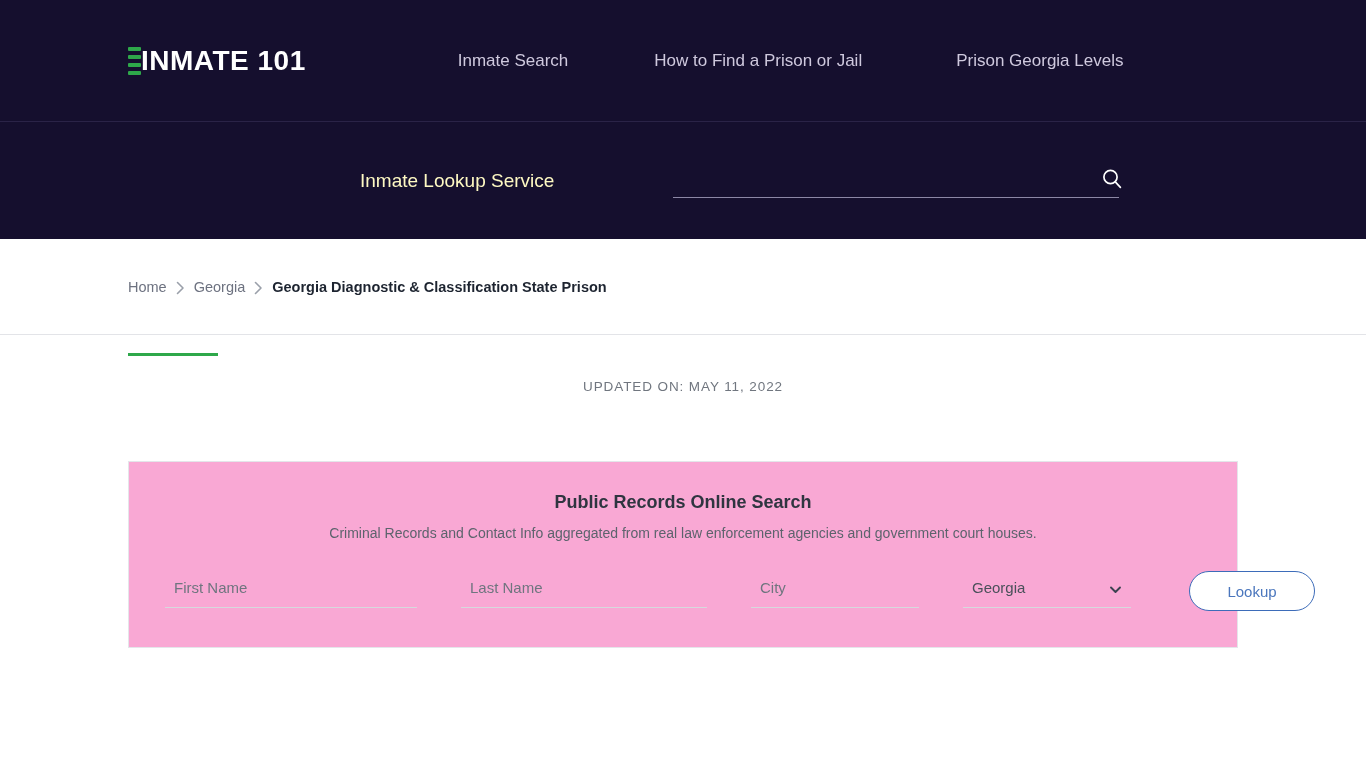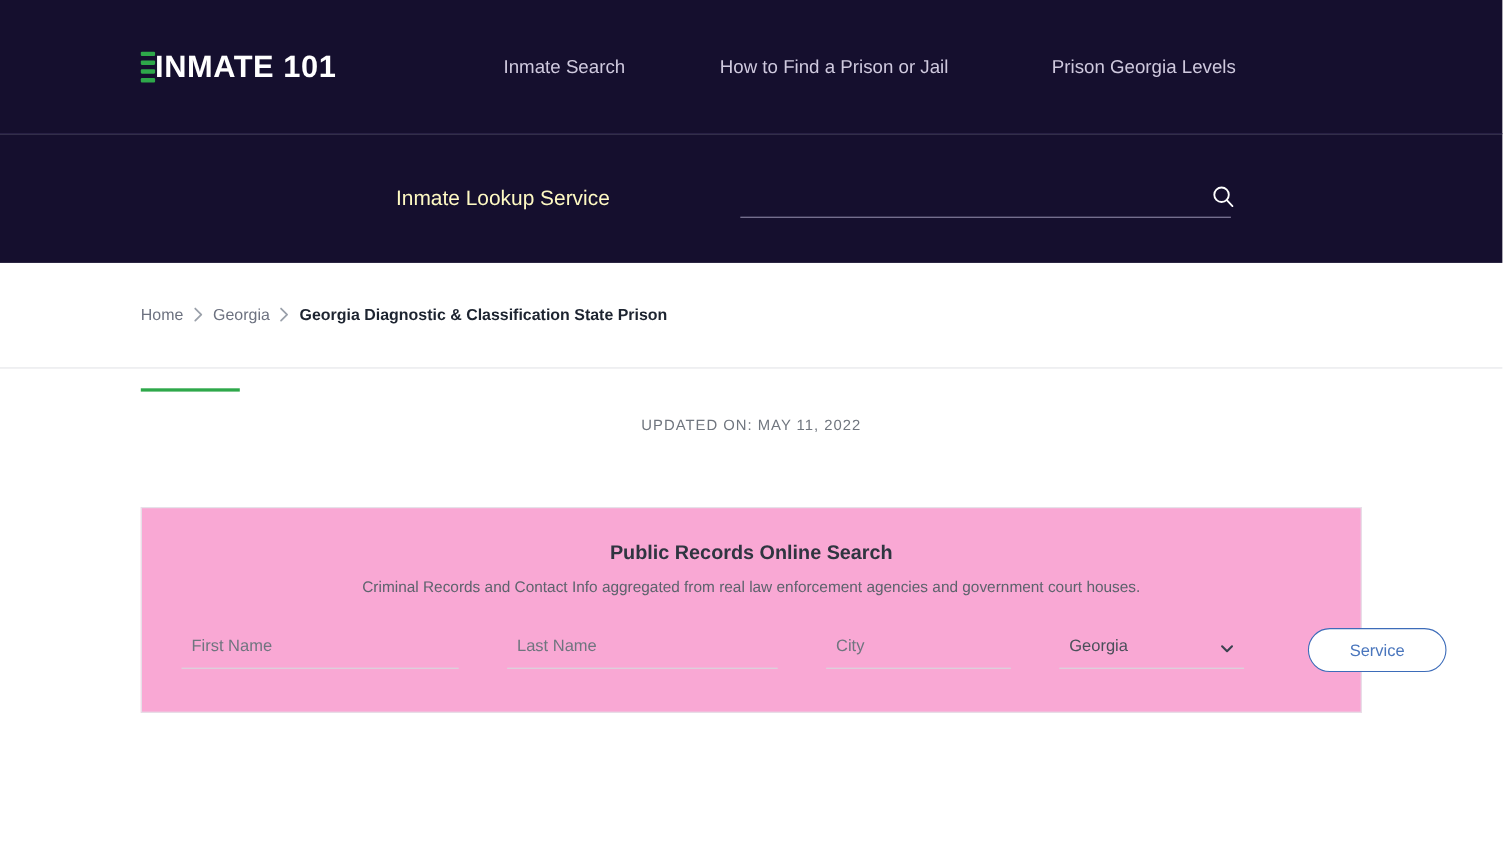--- a/index.html
+++ b/index.html
@@ -131,21 +131,21 @@
   .crumbbar {
     height: 96px;
     border-bottom: 1px solid #e3e4e8;
     display: flex;
     align-items: center;
   }
   .crumbs {
     width: 1274px;
     padding: 0 128px;
     display: flex;
-    align-items: flex-start;
+    align-items: flex-end;
     font-size: 14.5px;
   }
   .crumbs a {
     color: #6d7280;
     text-decoration: none;
   }
   .crumb-sep {
     margin: 0 9px;
     color: #9aa0aa;
     display: inline-flex;
@@ -347,18 +347,18 @@
         <select>
           <option>Georgia</option>
         </select>
         <span class="chevron">
           <svg width="15" height="15" viewBox="0 0 15 15">
               <polyline points="3,5.5 7.5,10 12,5.5" fill="none" stroke="#3c4250" stroke-width="1.9" stroke-linecap="round" stroke-linejoin="round"></polyline>
             </svg>
         </span>
       </div>
 
-      <button class="search-btn" type="submit">Service</button>
+      <button class="search-btn" type="submit">Lookup</button>
 
     </form>
   </section>
 
 </main>
 
 </body></html>

